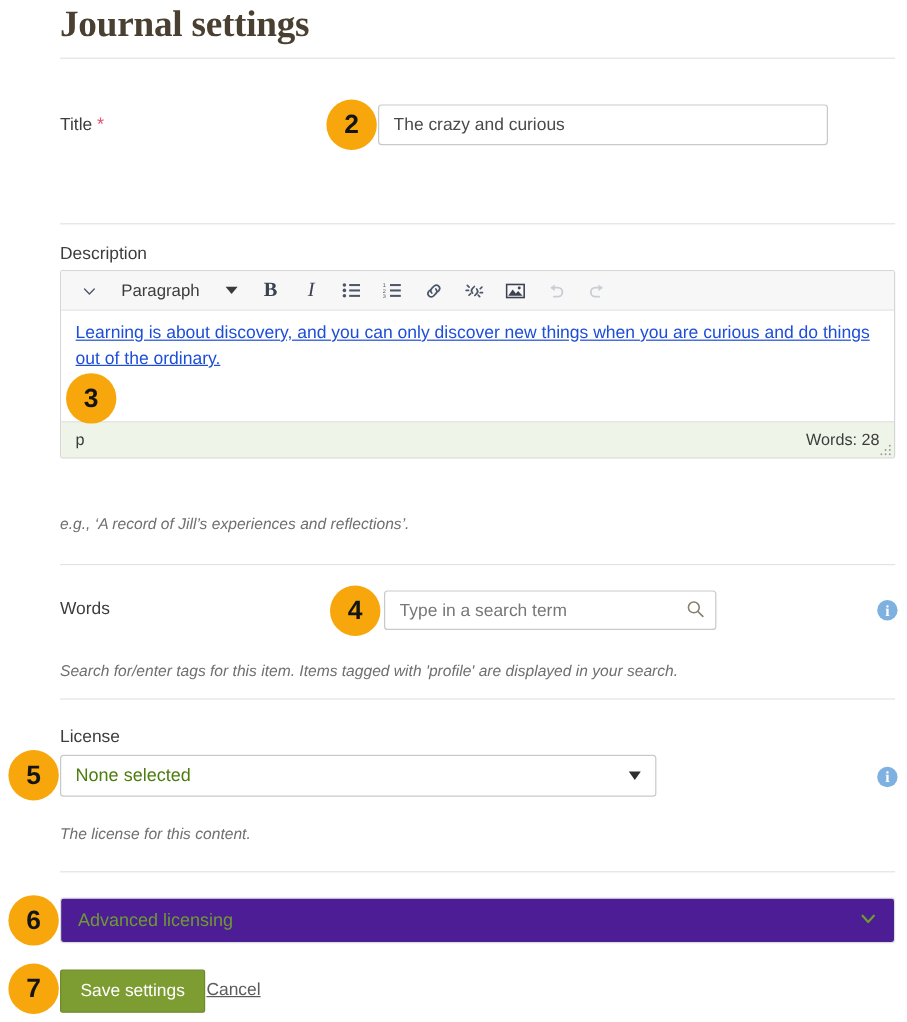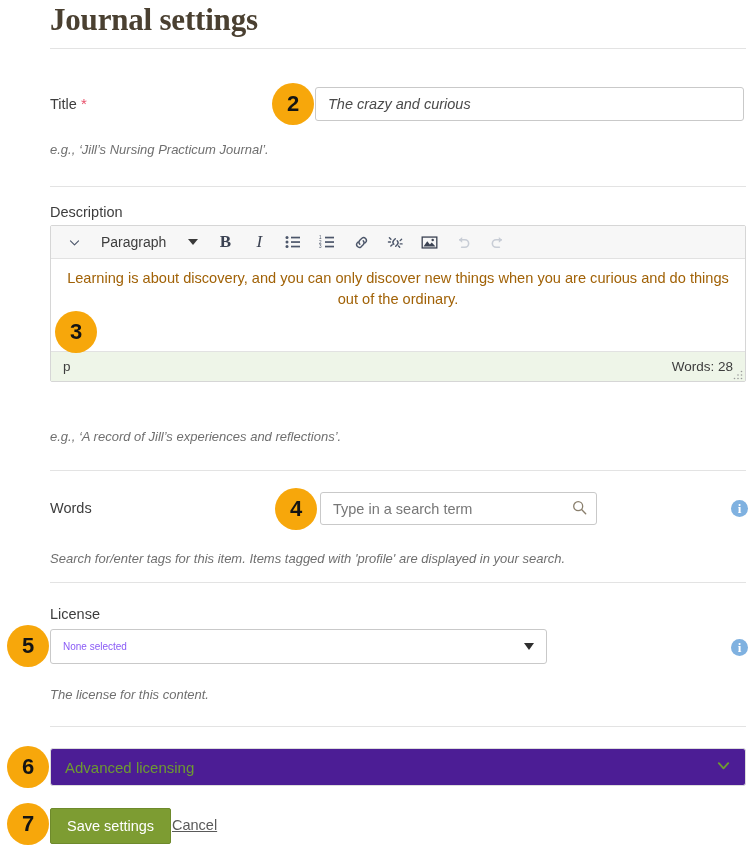--- a/index.html
+++ b/index.html
@@ -76,21 +76,20 @@
   .text-input::placeholder { color: #777; opacity: 1; }
 
   
   .editor-wrap {
     position: absolute;
     left: 50px; top: 225px;
     width: 696px;
     border: 1px solid #d6d6d6;
     border-radius: 2px;
     background: #fff;
-    text-align: center;
   }
   .editor-toolbar {
     height: 33px;
     background: #f7f7f7;
     border-bottom: 1px solid #e2e2e2;
     display: flex;
     align-items: center;
     padding-left: 6px;
     gap: 0;
   }
@@ -115,22 +114,23 @@
     width: 0; height: 0;
     border-left: 5px solid transparent;
     border-right: 5px solid transparent;
     border-top: 6px solid #3a3a3a;
   }
   .editor-body {
     min-height: 92px;
     padding: 9px 12px 10px 12px;
     font-size: 14.6px;
     line-height: 21px;
-    color: #a16207;
+    color: #1d4ed8;
     background: #fff;
+    text-decoration: underline;
   }
   .editor-status {
     position: relative;
     height: 30px;
     background: #eef5e8;
     border-top: 1px solid #e2e2e2;
     display: flex;
     align-items: center;
     justify-content: space-between;
     padding: 0 12px;
@@ -164,22 +164,22 @@
 
   
   .select-box {
     position: absolute;
     background: #fff;
     border: 1px solid #c9c9c9;
     border-radius: 3px;
     display: flex;
     align-items: center;
     padding: 0 12px;
-    font-size: 10px;
-    color: #8b5cf6;
+    font-size: 15px;
+    color: #4d7c0f;
     cursor: pointer;
   }
   .select-caret {
     position: absolute;
     right: 12px;
     width: 0; height: 0;
     border-left: 5px solid transparent;
     border-right: 5px solid transparent;
     border-top: 7px solid #2f2f2f;
   }
@@ -234,22 +234,21 @@
 <div class="page">
 
   <div class="page-title">Journal settings</div>
   <div class="rule" style="top:48px;"></div>
 
   <div class="field-label" style="left:50px; top:95px;">
     <span>Title</span>
     <span class="req-star">*</span>
   </div>
   <div class="badge" style="left:272px; top:83px;">2</div>
-  <input class="text-input" style="left: 315px; top: 87px; width: 429px; height: 34px; font-style: italic;" value="The crazy and curious">
-  <div class="hint" style="left:50px; top:142px;">e.g., ‘Jill’s Nursing Practicum Journal’.</div>
+  <input class="text-input" style="left: 315px; top: 87px; width: 375px; height: 34px;" value="The crazy and curious">
   <div class="rule" style="top:186px;"></div>
 
   <div class="field-label" style="left:50px; top:204px;">Description</div>
 
   <div class="editor-wrap">
     <div class="editor-toolbar">
 
       <div class="tb-btn">
         <svg width="13" height="13" viewBox="0 0 16 16" aria-hidden="true">
           <path d="M3 6 L8 11 L13 6" fill="none" stroke="#4c566a" stroke-width="1.4" stroke-linecap="round" stroke-linejoin="round"></path>

